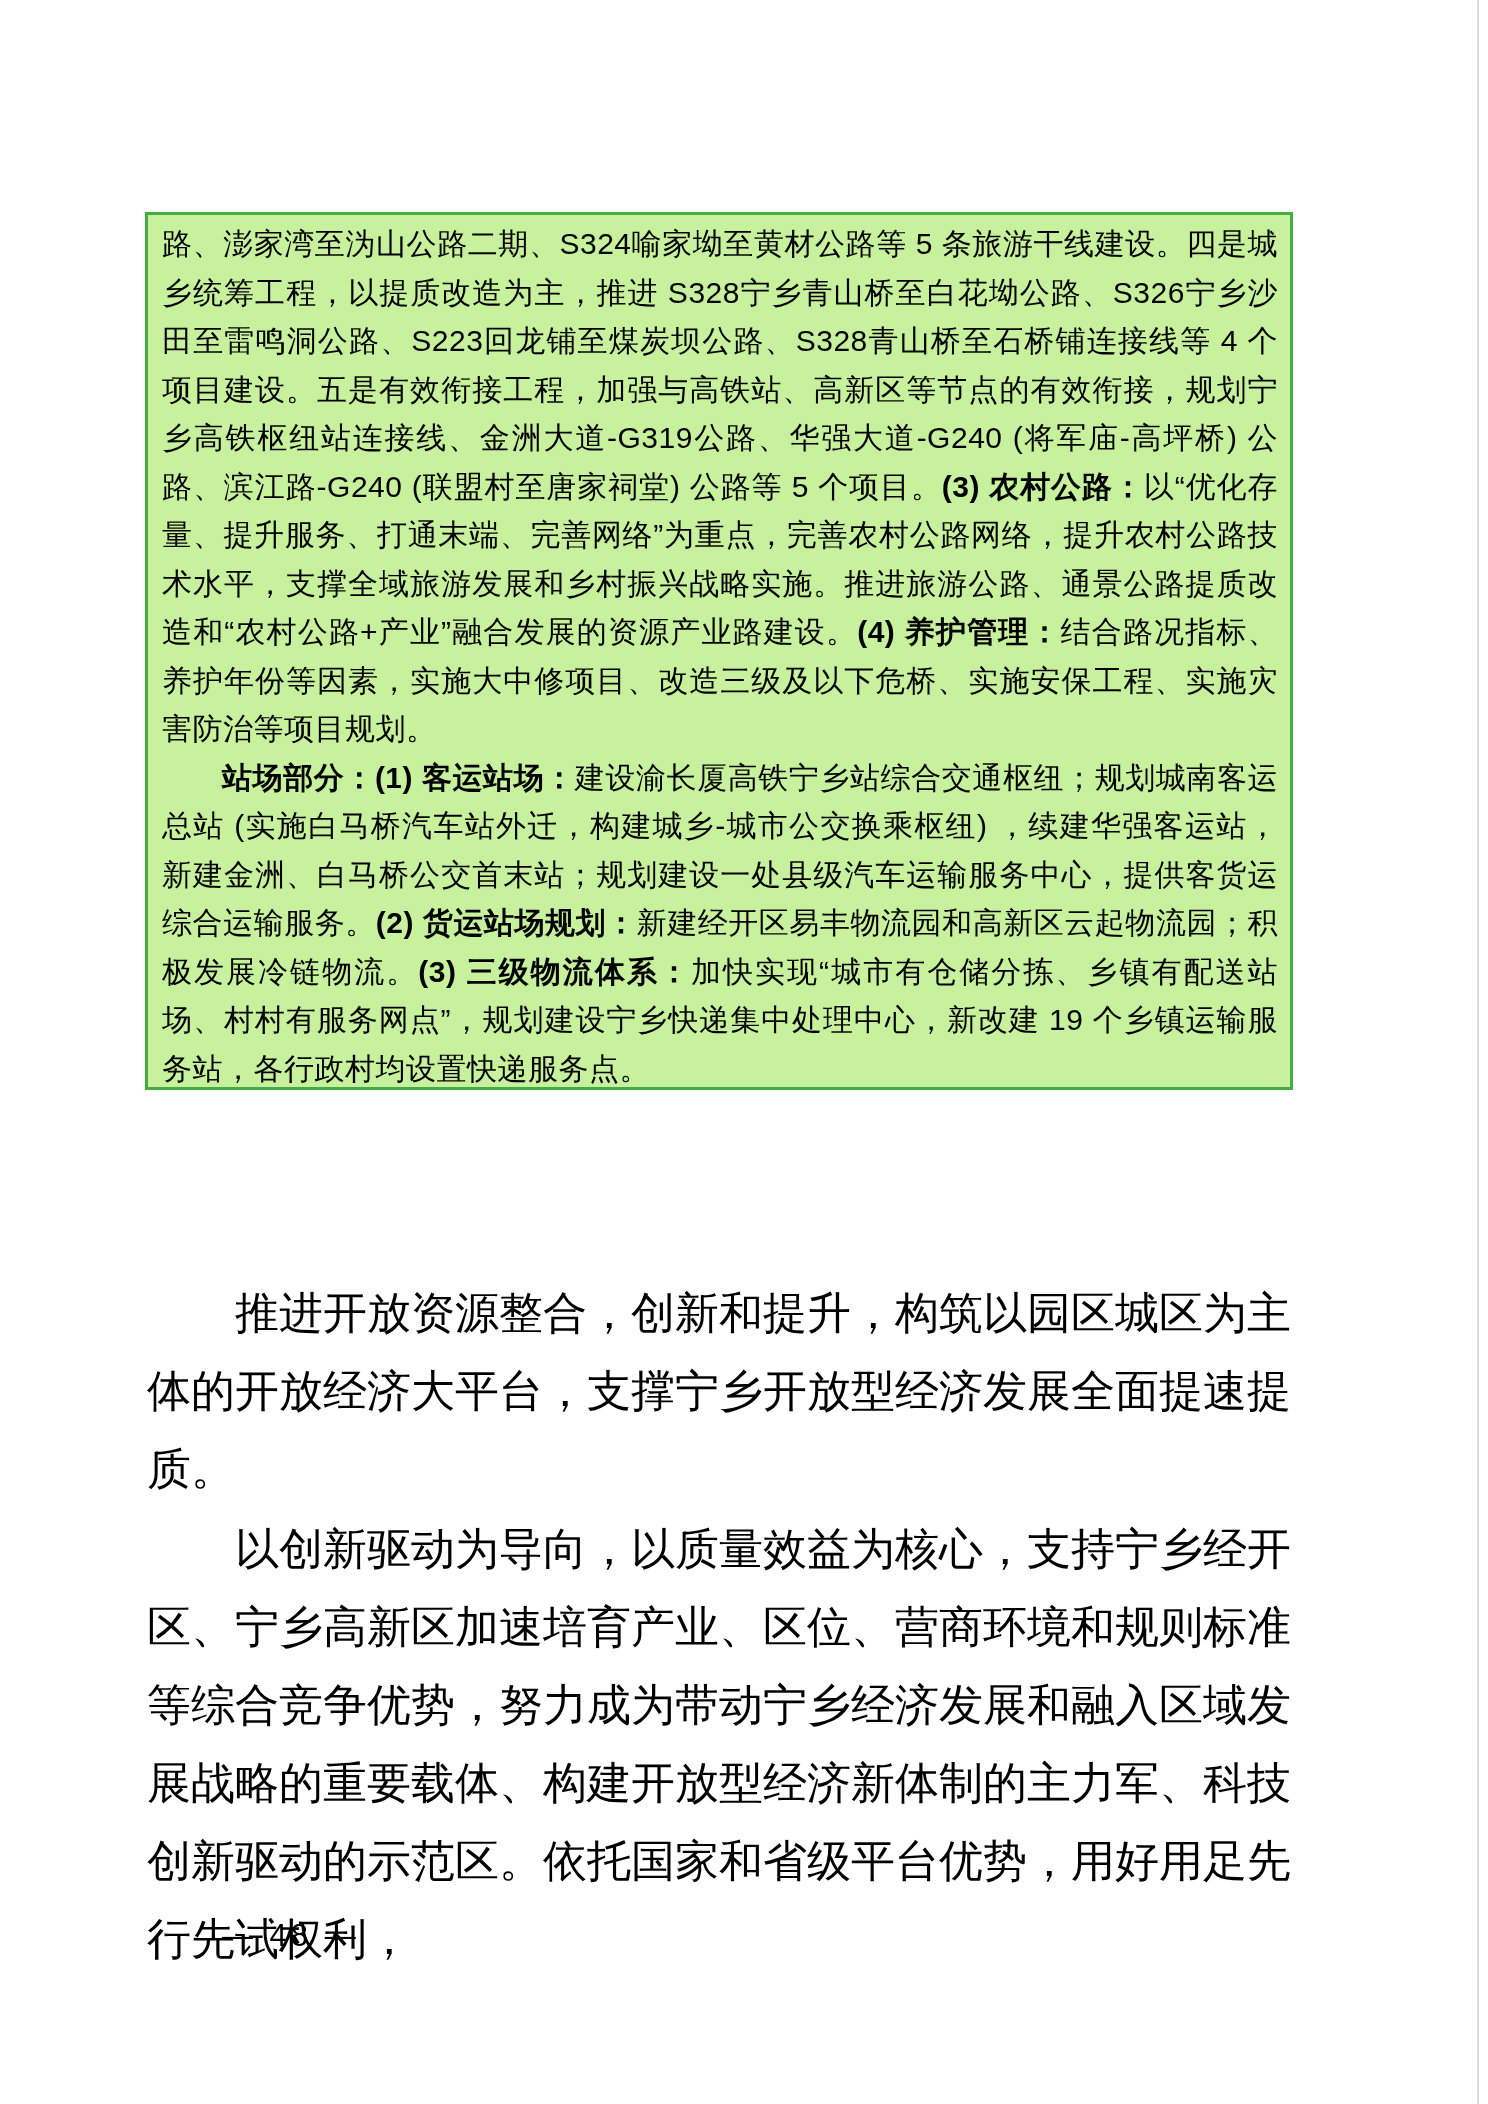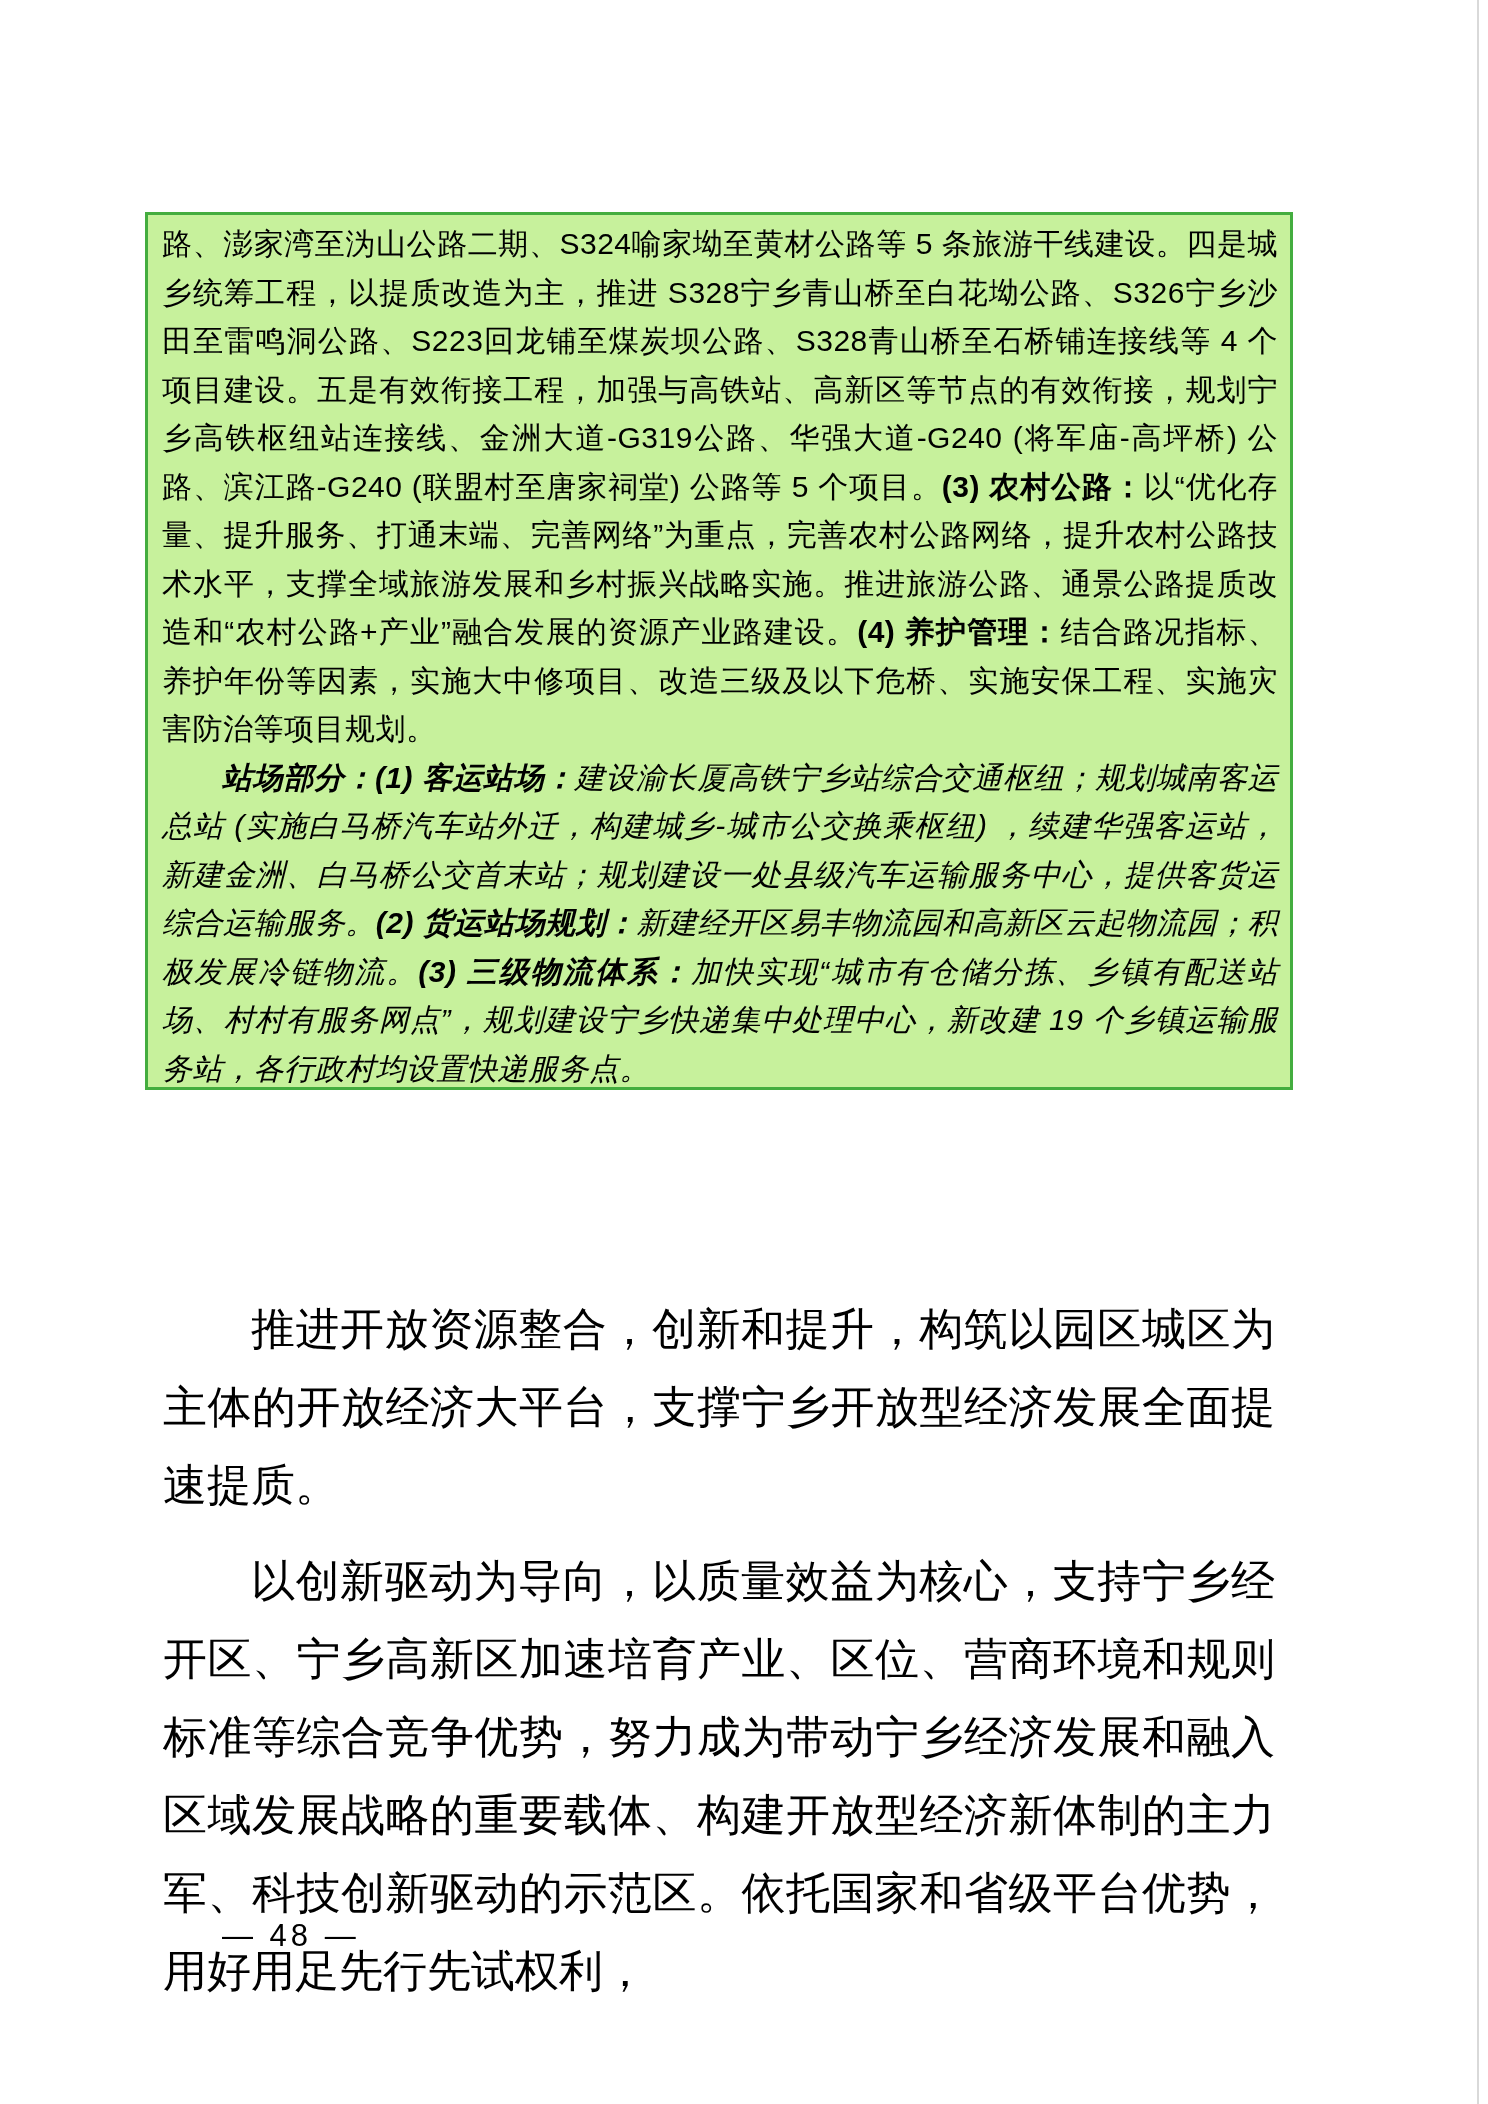--- a/index.html
+++ b/index.html
@@ -34,42 +34,42 @@
     overflow: hidden;
   }
   .green-box p {
     margin: 0;
     font-size: 30px;
     line-height: 48.5px;
     text-align: justify;
     text-align-last: left;
     letter-spacing: 0.5px;
   }
-  .green-box p.indent { text-indent: 2em; font-style: italic; }
+  .green-box p.indent { text-indent: 2em; }
   .green-box b { font-weight: bold; }
   .section-heading {
     position: absolute;
     left: 145px;
     top: 1178px;
     width: 1148px;
     text-align: center;
     font-size: 42px;
     line-height: 56px;
     white-space: pre;
   }
   .body-flow {
     position: absolute;
     left: 145px;
     top: 1272px;
     width: 1148px;
     font-size: 44px;
     line-height: 78px;
   }
   .body-flow p {
-    margin: 18px;
+    margin: 2px;
     text-indent: 2em;
     text-align: justify;
     text-align-last: left;
   }
   .body-flow .subheading {
     font-weight: bold;
     text-align: left;
   }
   .page-number {
     position: absolute;

